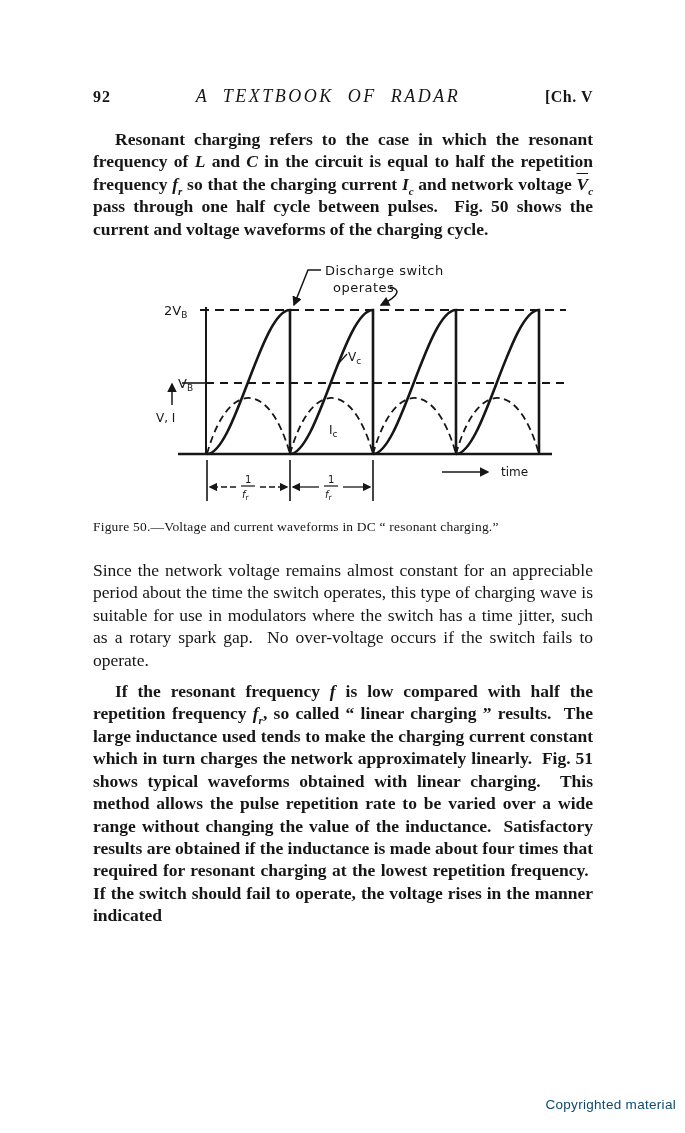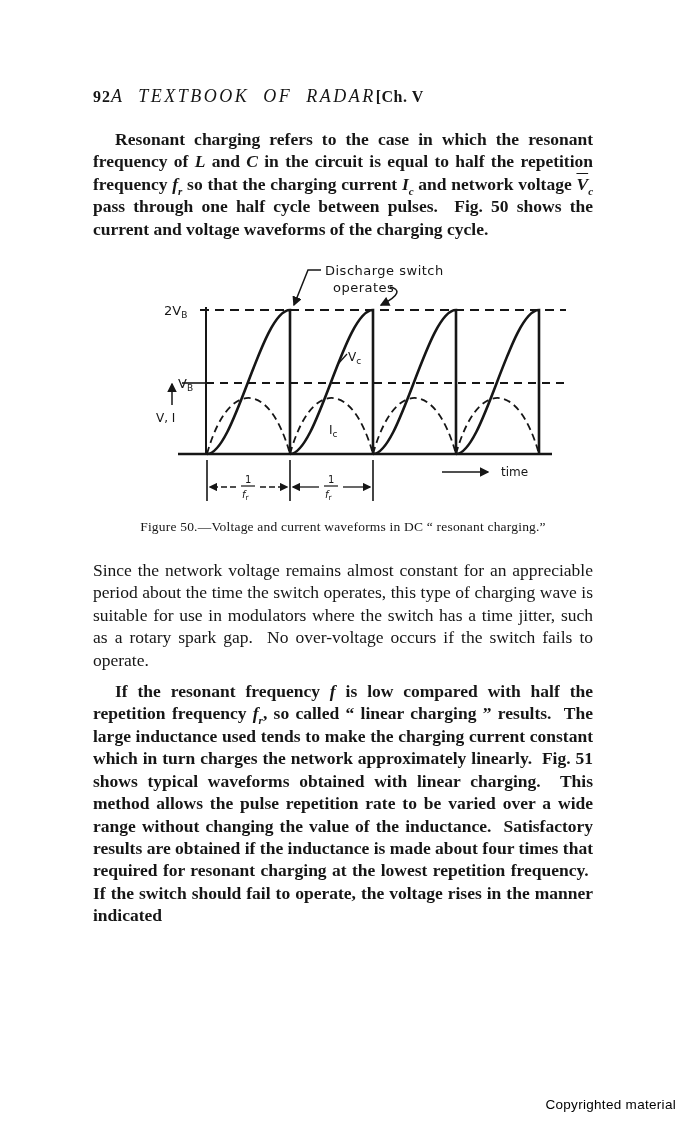--- a/index.html
+++ b/index.html
@@ -12,21 +12,21 @@
     font-family:"Liberation Serif","DejaVu Serif",serif;
     overflow:hidden;
   }
   .col{
     position:absolute;
     left:93px;top:86px;
     width:500px;
   }
   .hdr{
     display:flex;
-    justify-content:flex-start;
+    justify-content:space-between;
     align-items:baseline;
     font-size:16px;
     margin-bottom:21px;
   }
   .hdr .num{font-weight:bold;letter-spacing:1px;}
   .hdr .title{font-style:italic;letter-spacing:2.5px;word-spacing:7px;font-size:18px;}
   .hdr .chap{font-weight:bold;letter-spacing:0.5px;}
   p.body{
     font-size:17.5px;
     line-height:22.4px;
@@ -36,30 +36,29 @@
   p.indent{text-indent:22px;font-weight:bold;}
   .ov{text-decoration:overline;}
   sub{font-size:11px;line-height:0;}
   .figwrap{
     margin:17px 0 12px 27px;
     width:460px;height:250px;
   }
   .figwrap svg{display:block;}
   .caption{
     font-size:13.5px;
-    text-align:center;
     margin:3px 0 24px 0;
     letter-spacing:0.2px;
   }
   .watermark{
     position:absolute;
     right:9px;top:1097px;
     font-family:"Liberation Sans","DejaVu Sans",sans-serif;
     font-size:13.5px;
-    color:#000000;
+    color:#0c4a6e;
     letter-spacing:0.3px;
   }
   .figtext{font-family:"DejaVu Sans","Liberation Sans",sans-serif;fill:#161616;}
 </style>
 </head>
 <body>
 
 <div class="page">
   <div class="col">
 

